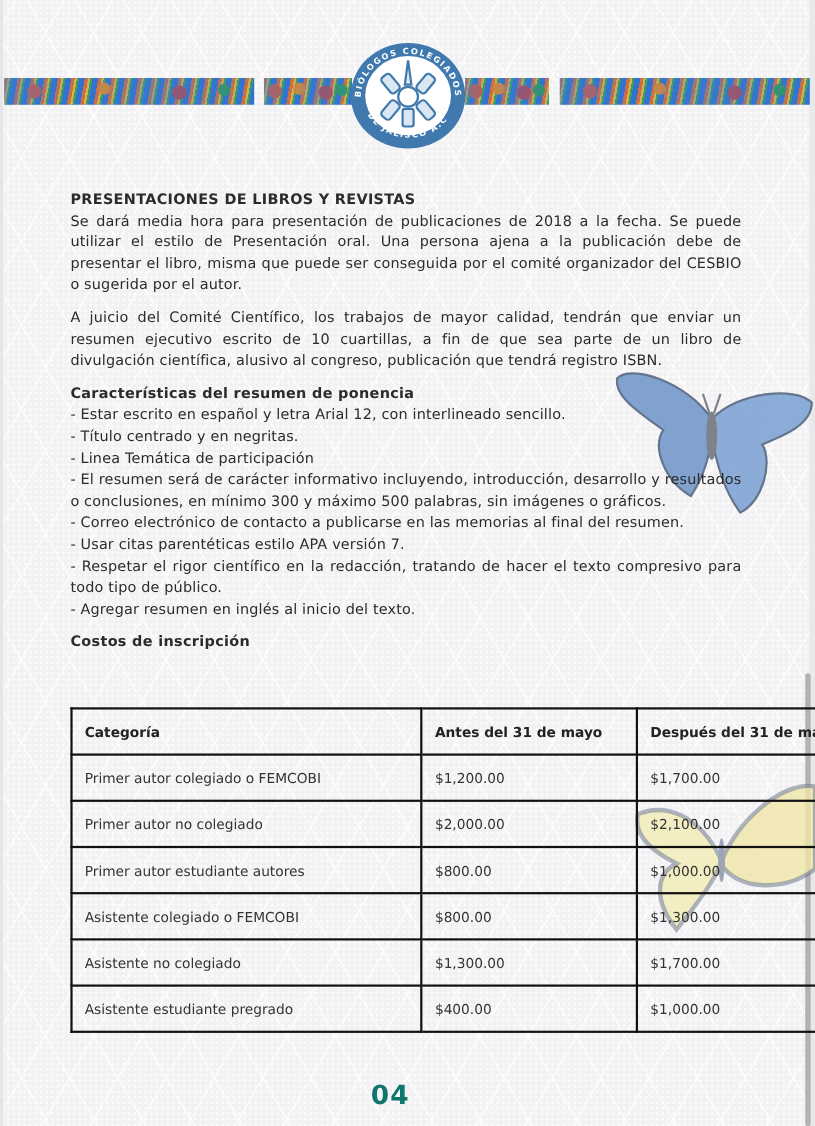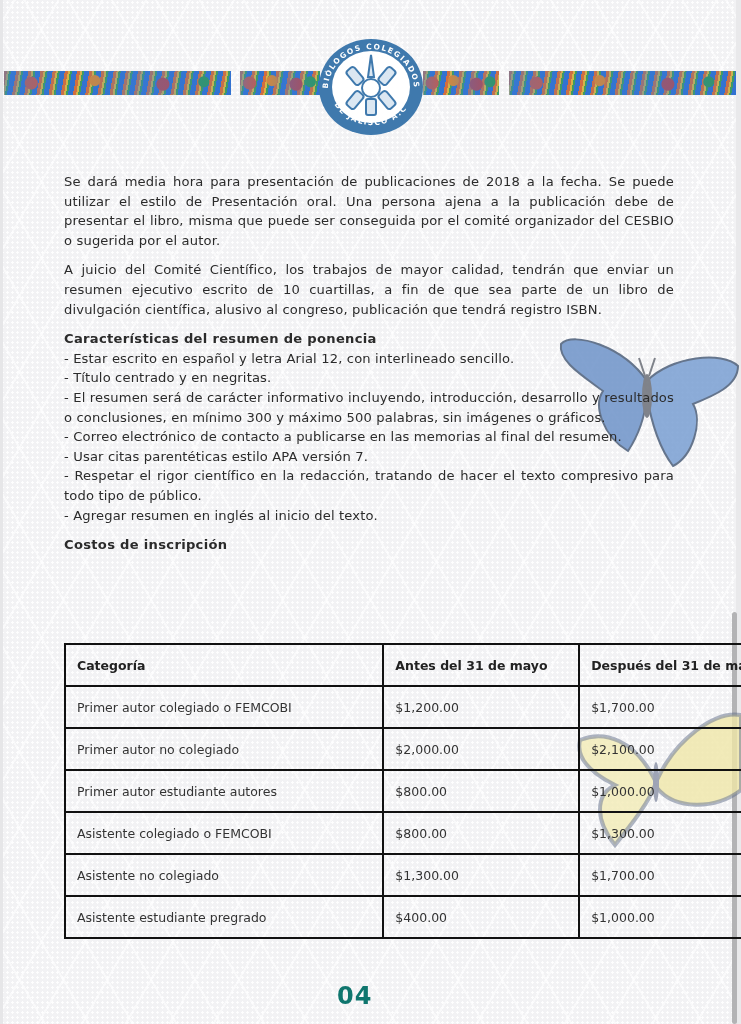--- a/index.html
+++ b/index.html
@@ -97,27 +97,29 @@
   <path d="M92 40 L86 22 M96 40 L102 22" stroke="#6b6f78" stroke-width="2"></path>
 </svg>
 
 <svg class="butterfly-yellow" viewBox="0 0 166 150">
   <path d="M80 80 C60 40, 30 30, 5 40 C0 60, 20 75, 40 85 C20 95, 20 120, 40 145 C60 120, 75 100, 80 85 Z" fill="#f3ecb6" stroke="#5e6a85" stroke-width="4" stroke-opacity="0.6"></path>
   <path d="M82 80 C100 40, 140 10, 166 15 L166 90 C140 110, 100 110, 82 88 Z" fill="#f0e7a8" stroke="#5e6a85" stroke-width="4" stroke-opacity="0.6"></path>
   <ellipse cx="81" cy="82" rx="3" ry="20" fill="#8a91a6"></ellipse>
 </svg>
 
 <div class="content">
+  <p class="h">PRESENTACIONES DE LIBROS Y REVISTAS</p>
   <p>Se dará media hora para presentación de publicaciones de 2018 a la fecha. Se puede utilizar el estilo de Presentación oral. Una persona ajena a la publicación debe de presentar el libro, misma que puede ser conseguida por el comité organizador del CESBIO o sugerida por el autor.</p>
   <div class="gap"></div>
   <p><span>A juicio del Comité Científico, los trabajos de mayor calidad, tendrán que enviar un </span><b>resumen ejecutivo escrito de 10 cuartillas</b><span>, a fin de que sea parte de un libro de divulgación científica, alusivo al congreso, publicación que tendrá </span><b>registro ISBN</b><span>.</span></p>
   <div class="gap2"></div>
   <p class="h">Características del resumen de ponencia</p>
   <p><span>- Estar escrito en español y letra </span><b>Arial 12</b><span>, con interlineado sencillo.</span></p>
   <p>- Título centrado y en negritas.</p>
+  <p>- Linea Temática de participación</p>
   <p>- El resumen será de carácter informativo incluyendo, introducción, desarrollo y resultados o conclusiones, en mínimo 300 y máximo 500 palabras, sin imágenes o gráficos.</p>
   <p>- Correo electrónico de contacto a publicarse en las memorias al final del resumen.</p>
   <p>- Usar citas parentéticas estilo APA versión 7.</p>
   <p>- Respetar el rigor científico en la redacción, tratando de hacer el texto compresivo para todo tipo de público.</p>
   <p>- Agregar resumen en inglés al inicio del texto.</p>
   <div class="gap2"></div>
   <p class="h">Costos de inscripción</p>
 </div>
 
 <table class="costs">

